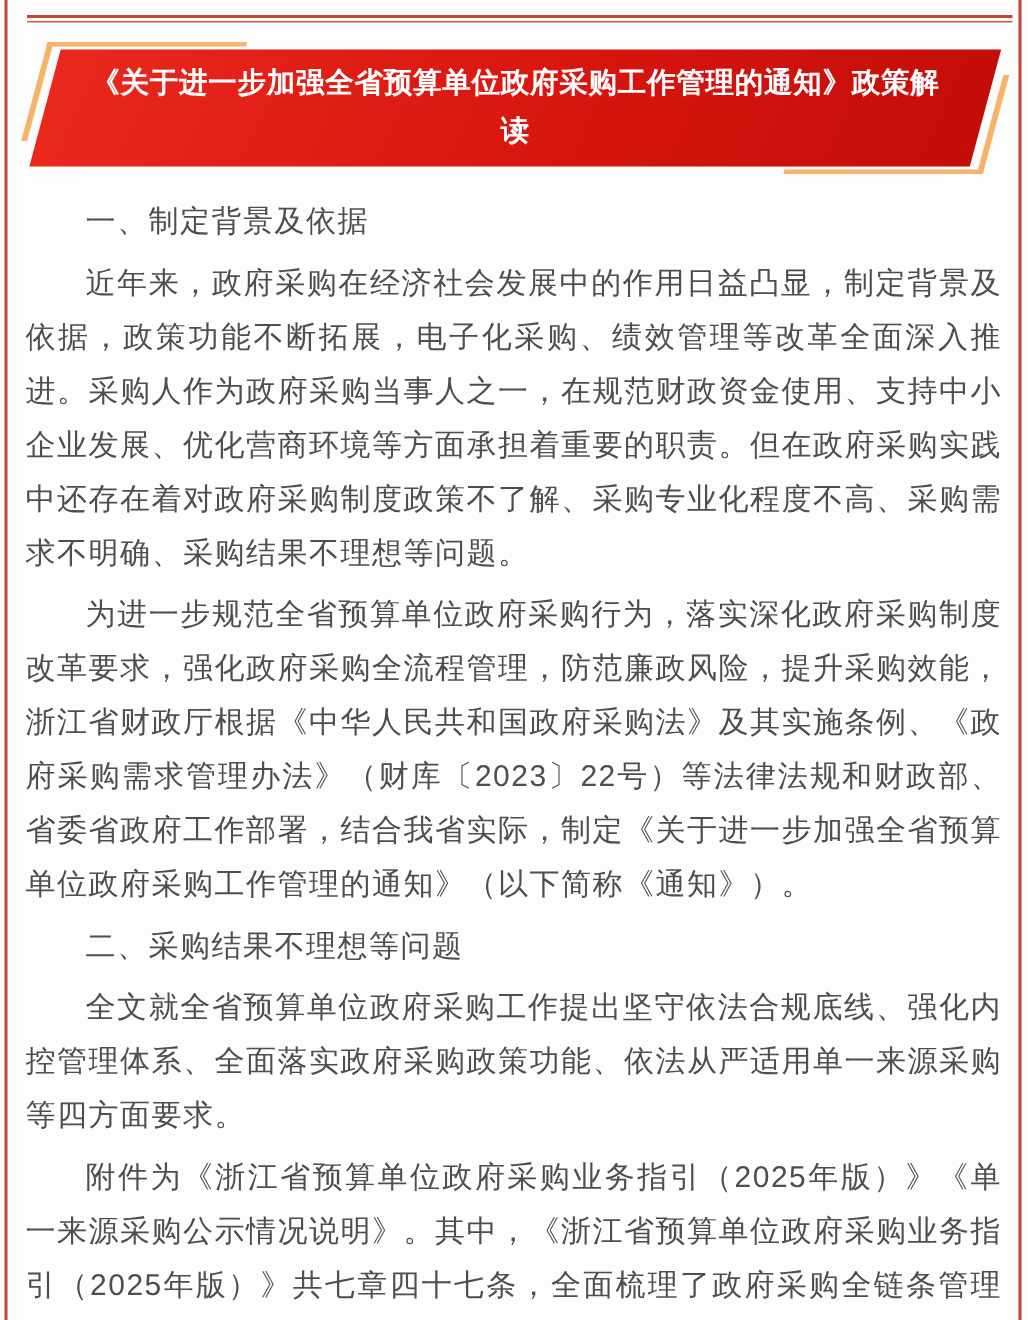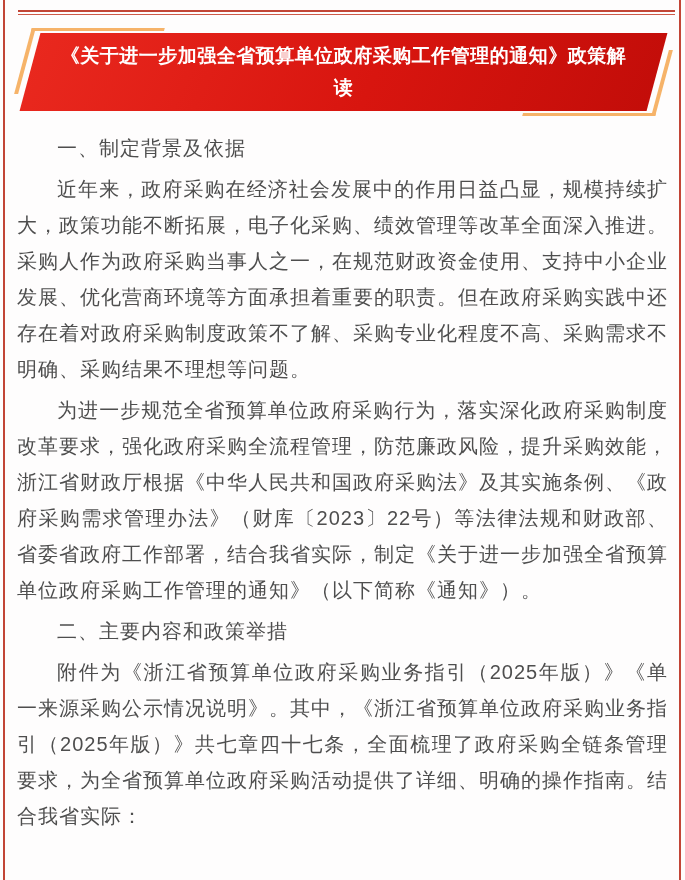--- a/index.html
+++ b/index.html
@@ -55,18 +55,19 @@
   <div class="banner">
     <div class="acc acc-top"></div>
     <div class="acc acc-left"></div>
     <div class="acc acc-bottom"></div>
     <div class="acc acc-right"></div>
     <div class="banner-title">《关于进一步加强全省预算单位政府采购工作管理的通知》政策解读</div>
   </div>
 
   <div class="article">
       <p class="heading">一、制定背景及依据</p>
-      <p>近年来，政府采购在经济社会发展中的作用日益凸显，规模持续扩大，政策功能不断拓展，电子化采购、绩效管理等改革全面深入推进。采购人作为政府采购当事人之一，在规范财政资金使用、支持中小企业发展、优化营商环境等方面承担着重要的职责。但在政府采购实践中还存在着对政府采购制度政策不了解、采购专业化程度不高、采购需求不明确、采购结果不理想等问题。</p>
+      <p>近年来，政府采购在经济社会发展中的作用日益凸显，制定背景及依据，政策功能不断拓展，电子化采购、绩效管理等改革全面深入推进。采购人作为政府采购当事人之一，在规范财政资金使用、支持中小企业发展、优化营商环境等方面承担着重要的职责。但在政府采购实践中还存在着对政府采购制度政策不了解、采购专业化程度不高、采购需求不明确、采购结果不理想等问题。</p>
       <p>为进一步规范全省预算单位政府采购行为，落实深化政府采购制度改革要求，强化政府采购全流程管理，防范廉政风险，提升采购效能，浙江省财政厅根据《中华人民共和国政府采购法》及其实施条例、《政府采购需求管理办法》（财库〔2023〕22号）等法律法规和财政部、省委省政府工作部署，结合我省实际，制定《关于进一步加强全省预算单位政府采购工作管理的通知》（以下简称《通知》）。</p>
-      <p class="heading">二、主要内容和政策举措</p>
+      <p class="heading">二、采购结果不理想等问题</p>
+      <p>全文就全省预算单位政府采购工作提出坚守依法合规底线、强化内控管理体系、全面落实政府采购政策功能、依法从严适用单一来源采购等四方面要求。</p>
       <p>附件为《浙江省预算单位政府采购业务指引（2025年版）》《单一来源采购公示情况说明》。其中，《浙江省预算单位政府采购业务指引（2025年版）》共七章四十七条，全面梳理了政府采购全链条管理要求，为全省预算单位政府采购活动提供了详细、明确的操作指南。结合我省实际：</p>
     </div>
 </div>
 
 </body></html>

